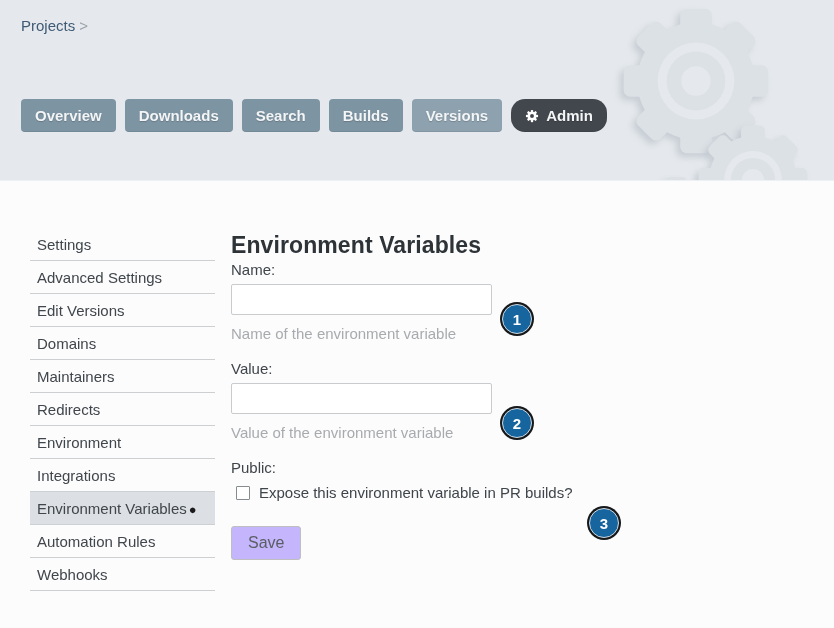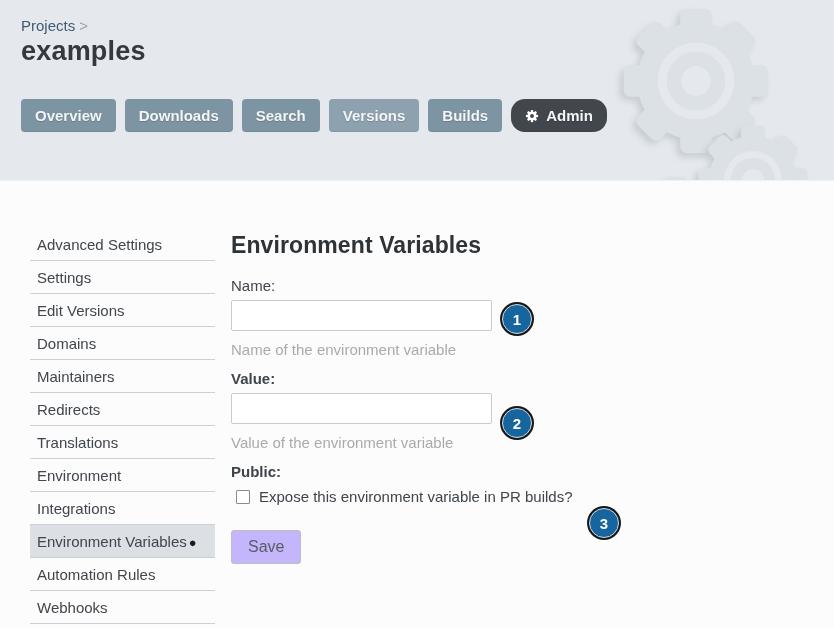--- a/index.html
+++ b/index.html
@@ -49,28 +49,28 @@
     cursor:pointer; white-space:nowrap;
   }
   .sidebar li.active{ background:#dce0e4; }
   .sidebar li .marker{ color:#1b1b1b; font-size:13px; margin-left:2px; }
 
   
   .content{ position:absolute; left:231px; top:228px; width:430px; }
   .content h2{
     margin-top:4px; font-size:23px; font-weight:700; color:#2e3338; letter-spacing:0.1px;
   }
-  .field-label{ display:block; margin-top:18px; font-size:15px; color:#3f454a; }
+  .field-label{ display:block; margin-top:2px; font-size:15px; color:#3f454a; }
   .text-input{
     display:block; margin-top:6px; width:261px; height:31px;
     border:1px solid #c9ccce; border-radius:2px; background:#fff;
     font-family:inherit; font-size:15px; padding:0 8px; color:#40464b;
   }
   .help-text{ margin-top:10px; font-size:15px; color:#a8abae; }
-  .gap-lg{ margin-top:12px;font-weight:bold; }
+  .gap-lg{ margin-top:18px; }
 
   .checkbox-row{
     margin-top:8px; display:flex; align-items:center; gap:9px; padding-left:5px;
     font-size:15px; color:#3f454a;
   }
   input[type="checkbox"]{
     appearance:none; -webkit-appearance:none;
     width:14px; height:14px; border:1px solid #878c91; background:#fff;
     border-radius:1px; cursor:pointer; flex:0 0 auto;
   }
@@ -121,55 +121,53 @@
         <use href="#gear" transform="translate(676,225) scale(0.75)"></use>
       </g>
       <g class="gear-shadow">
         <use href="#gear" transform="translate(753,180) scale(0.85)"></use>
       </g>
     </svg>
 
     <div class="breadcrumb">
       <a>Projects</a><span class="sep">&gt;</span>
     </div>
-    <div class="project-title">examples</div>
 
     <div class="nav">
       <button class="nav-btn">Overview</button>
       <button class="nav-btn">Downloads</button>
       <button class="nav-btn">Search</button>
+      <button class="nav-btn">Builds</button>
       <button class="nav-btn lighter">Versions</button>
-      <button class="nav-btn">Builds</button>
       <button class="nav-btn admin">
         <span class="gear-ic">
           <svg viewBox="0 0 16 16" width="14" height="14" aria-hidden="true">
             <g fill="#ffffff">
               <rect x="6.6" y="1" width="2.8" height="14" rx="1"></rect>
               <rect x="6.6" y="1" width="2.8" height="14" rx="1" transform="rotate(45 8 8)"></rect>
               <rect x="6.6" y="1" width="2.8" height="14" rx="1" transform="rotate(90 8 8)"></rect>
               <rect x="6.6" y="1" width="2.8" height="14" rx="1" transform="rotate(135 8 8)"></rect>
               <circle cx="8" cy="8" r="5"></circle>
             </g>
             <circle cx="8" cy="8" r="2.2" fill="#42474d"></circle>
           </svg>
         </span>
         <span>Admin</span>
       </button>
     </div>
   </div>
 
   <nav class="sidebar">
     <ul>
+      <li>Settings</li>
       <li>Advanced Settings</li>
-      <li>Settings</li>
       <li>Edit Versions</li>
       <li>Domains</li>
       <li>Maintainers</li>
       <li>Redirects</li>
-      <li>Translations</li>
       <li>Environment</li>
       <li>Integrations</li>
       <li class="active"><span>Environment Variables</span><span class="marker">●</span></li>
       <li>Automation Rules</li>
       <li>Webhooks</li>
     </ul>
   </nav>
 
   <main class="content">
     <h2>Environment Variables</h2>

